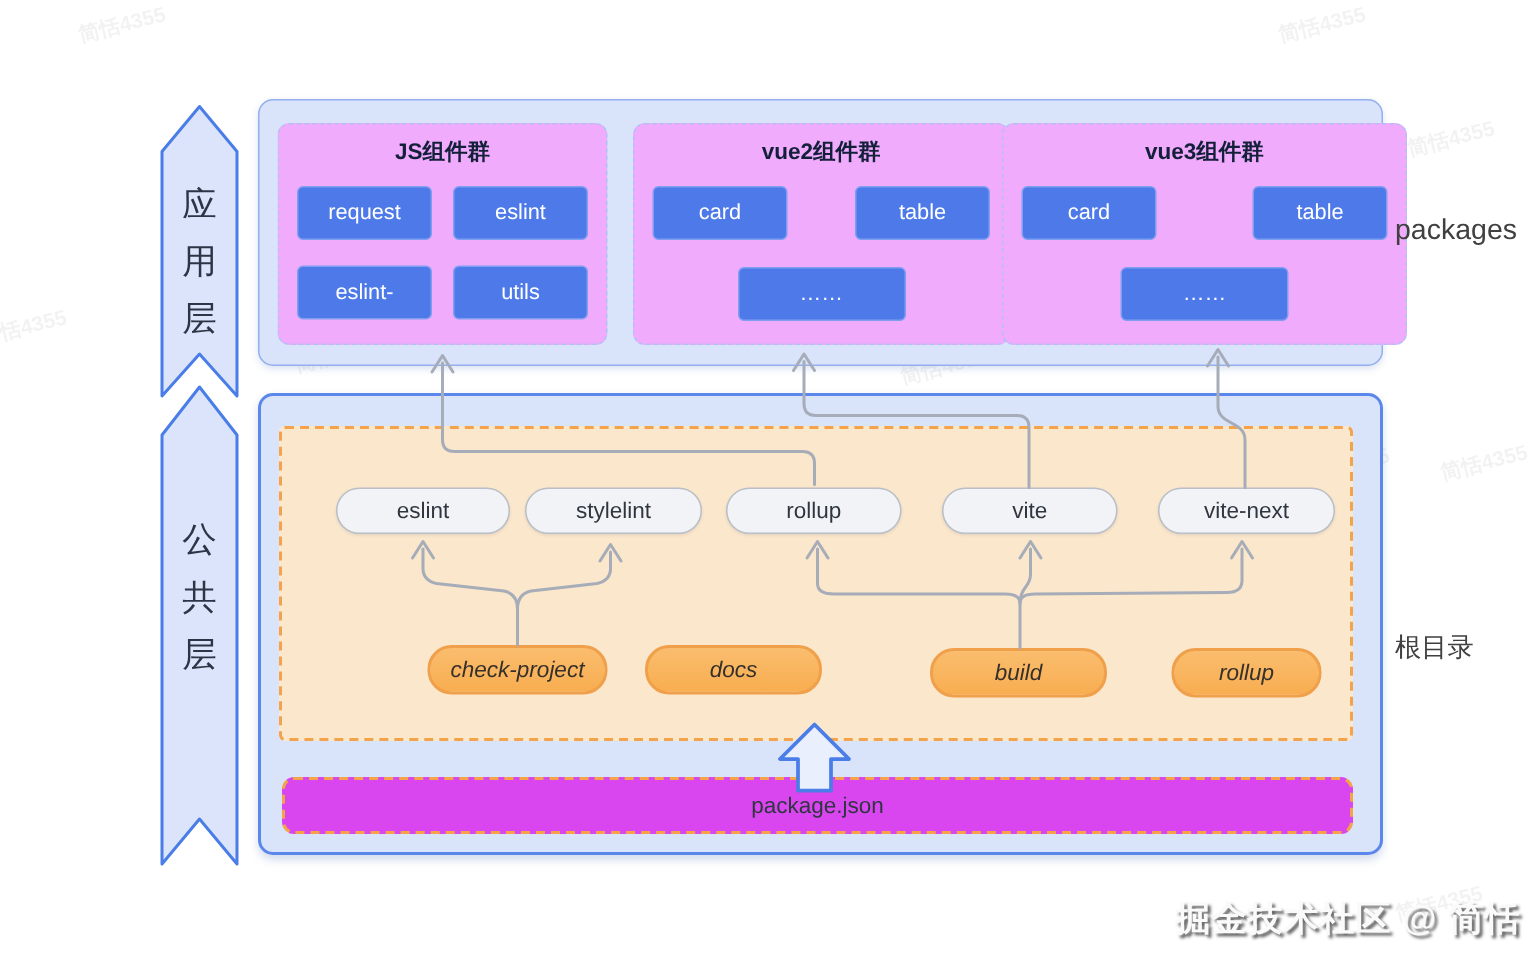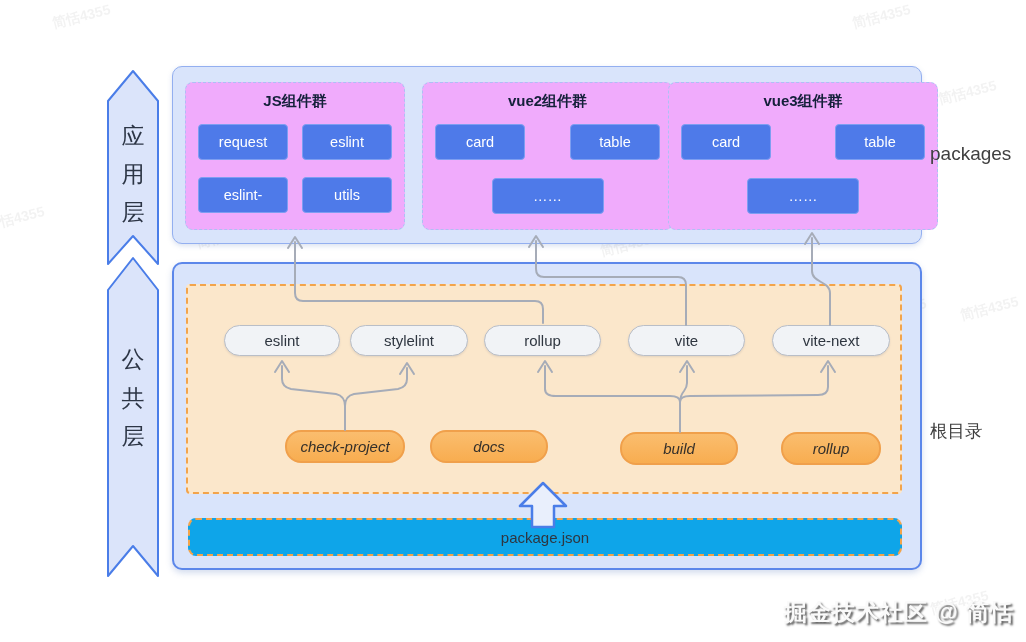--- a/index.html
+++ b/index.html
@@ -57,21 +57,21 @@
   .pill.gray{
     background:#f1f3f6; border:1.5px solid #b9bec7;
     box-shadow:0 1px 2px rgba(120,120,140,0.18);
   }
   .pill.orange{
     height:33px; background:linear-gradient(#fabd6e,#f8ad50);
     border:2px solid #f0a04b; color:#35302a; font-size:15px;font-style:italic;
   }
   .package-bar{
     position:absolute; left:188px; top:518px; width:714px; height:38px;
-    background:#0ea5e9; border:2px dashed #f3a44a; border-radius:8px;
+    background:#d946ef; border:2px dashed #f3a44a; border-radius:8px;
     display:flex; align-items:center; justify-content:center;
     font-size:15px; color:#2f3640;
   }
   
   .side-label{ position:absolute; color:#404040; white-space:nowrap; }
   .side-label.packages{ left:930px; top:143px; font-size:19px; }
   .side-label.rootdir{ left:930px; top:419px; font-size:17.5px; }
   
   .credit{
     position:absolute; right:12px; top:597px; font-size:23px; font-weight:bold;

